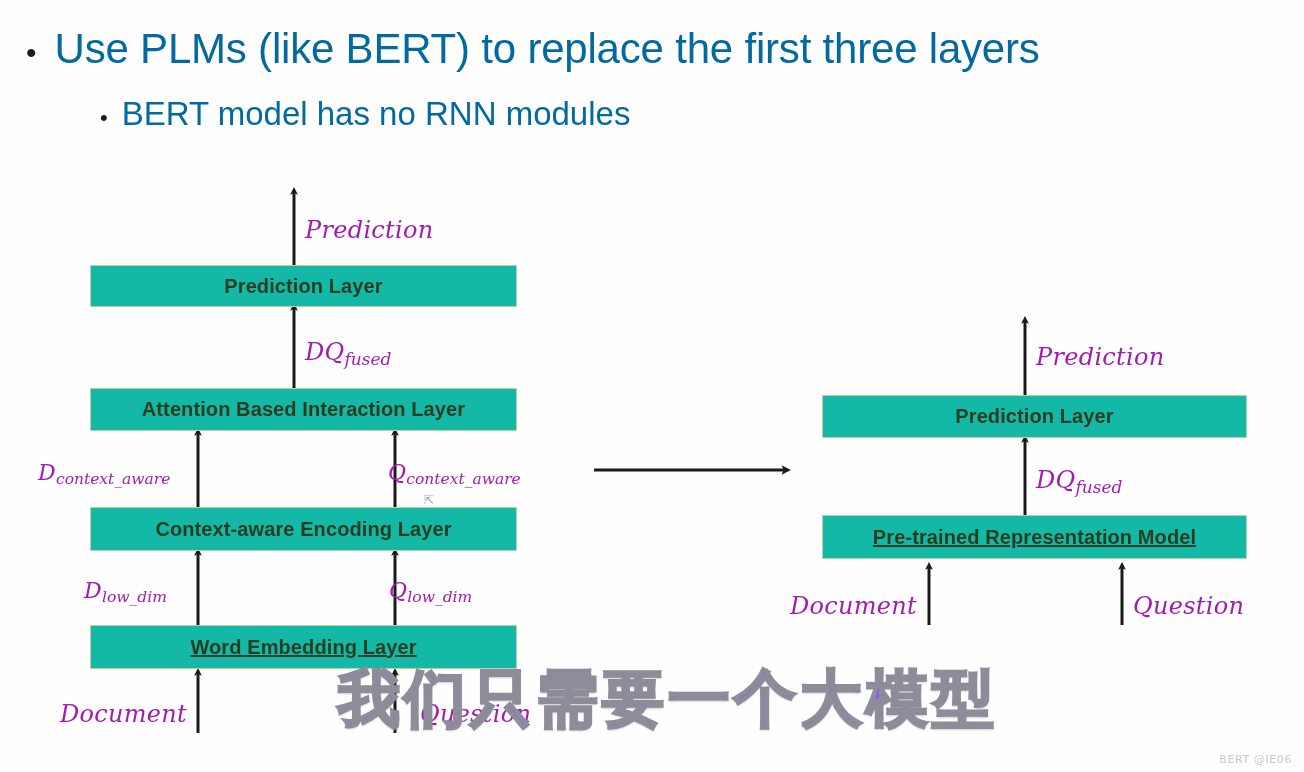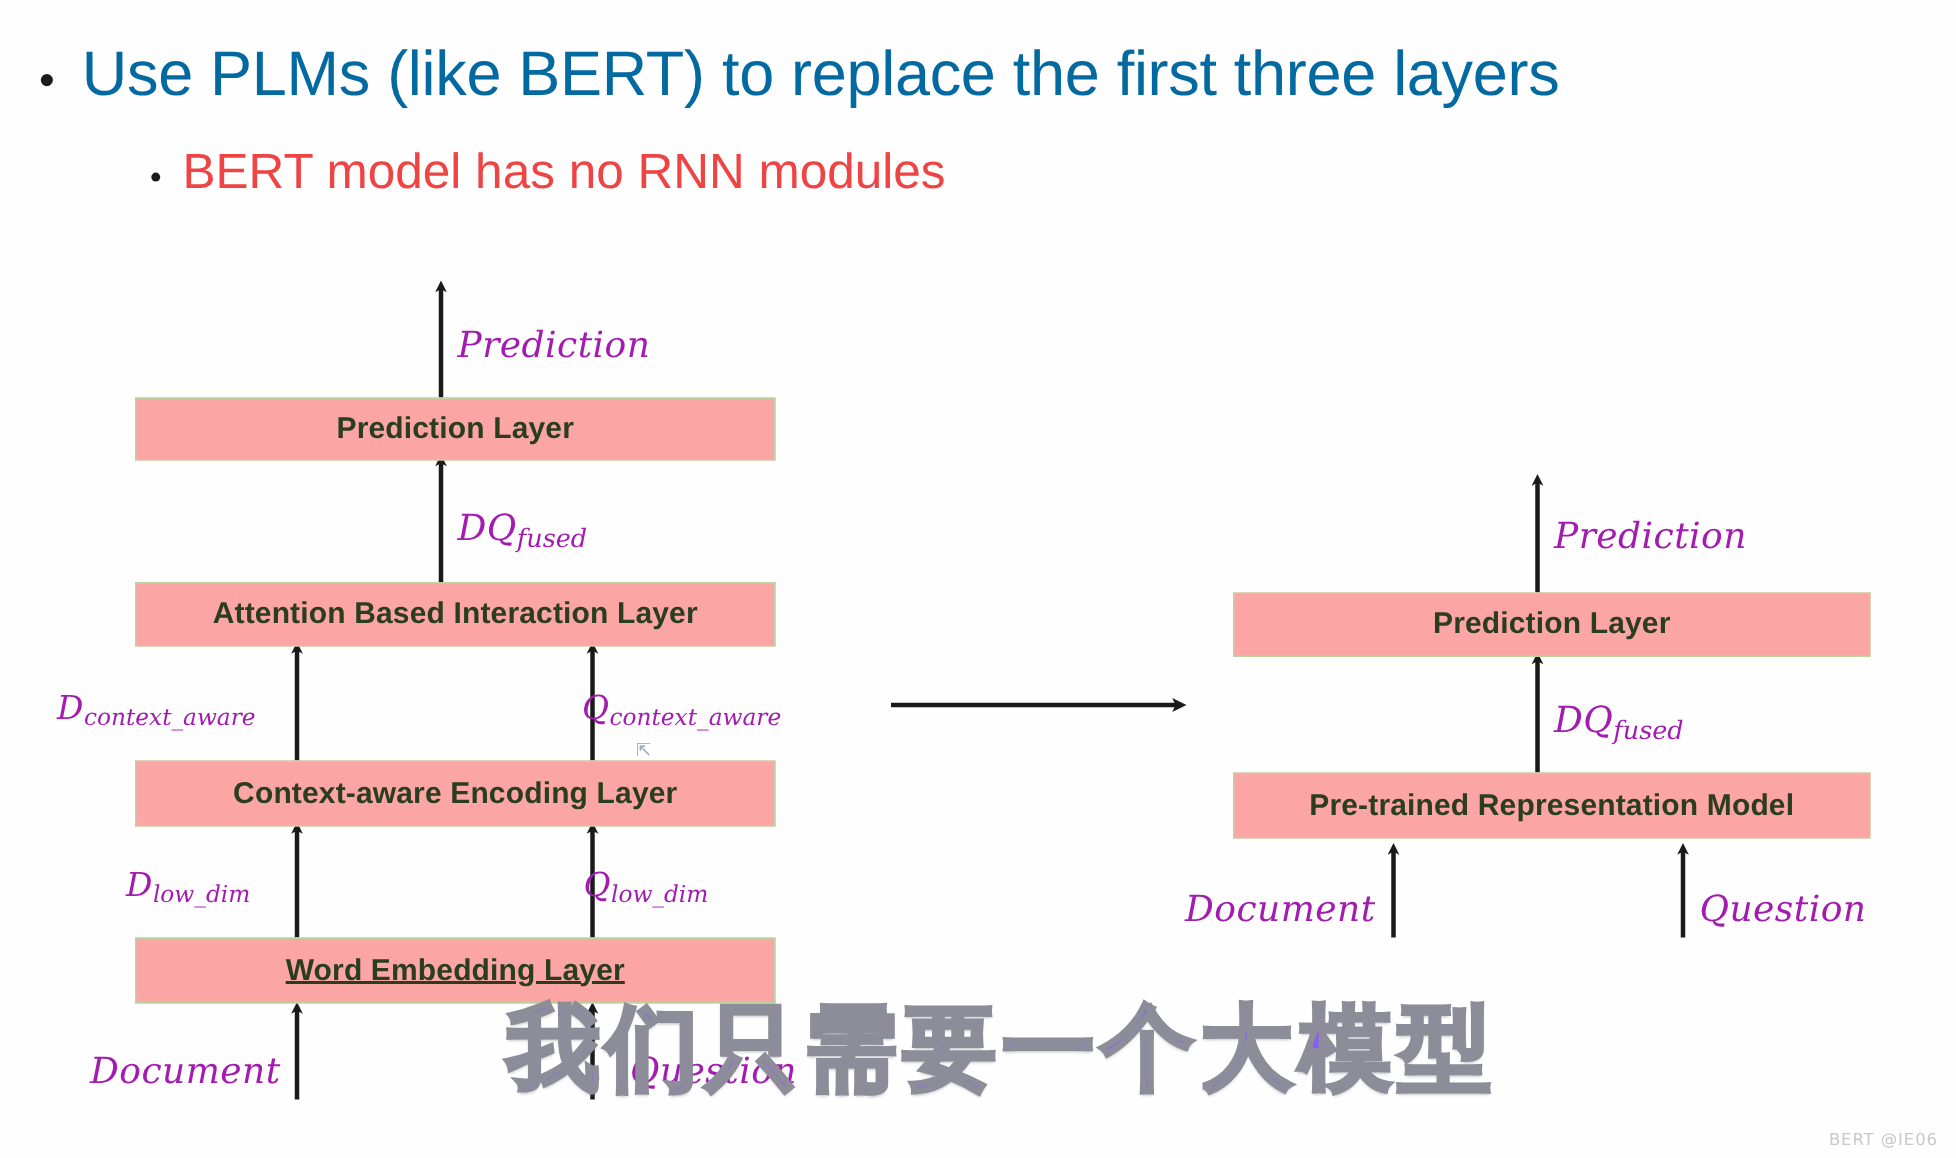--- a/index.html
+++ b/index.html
@@ -51,28 +51,28 @@
     color: #1b1b1b;
   }
   .bullet-l2 .dot {
     font-size: 22px;
     line-height: 1;
   }
   .bullet-l2 .txt {
     font-size: 33px;
     line-height: 1.1;
     white-space: nowrap;
-    color: #ef4444;
+    color: #0369a1;
     text-align: center;
   }
 
   
   .layer-box {
     position: absolute;
-    background: #fca5a5;
+    background: #14b8a6;
     border: 1px solid #bcd3a0;
     box-sizing: border-box;
     display: flex;
     align-items: center;
     justify-content: center;
     color: #2b3d20;
     font-size: 20px;
     font-weight: 600;
     letter-spacing: 0.1px;
     white-space: nowrap;
@@ -229,21 +229,21 @@
   <div class="mlabel" style="left:60px; top:700px;">
     <span>Document</span>
   </div>
 
   <div class="mlabel" style="left:420px; top:700px;">
     <span>Question</span>
   </div>
 
   <div class="layer-box right-box" style="left:822px; top:395px; width:425px; height:43px;">Prediction Layer</div>
 
-  <div class="layer-box right-box" style="left:822px; top:515px; width:425px; height:44px;">Pre-trained Representation Model</div>
+  <div class="layer-box right-box" style="left:822px; top:515px; width:425px; height:44px;text-decoration:underline;">Pre-trained Representation Model</div>
 
   <div class="mlabel" style="left:1036px; top:343px;">
     <span>Prediction</span>
   </div>
 
   <div class="mlabel" style="left:1036px; top:466px;">
     <span>DQ</span><span class="sub">fused</span>
   </div>
 
   <div class="mlabel" style="left:790px; top:592px;">

